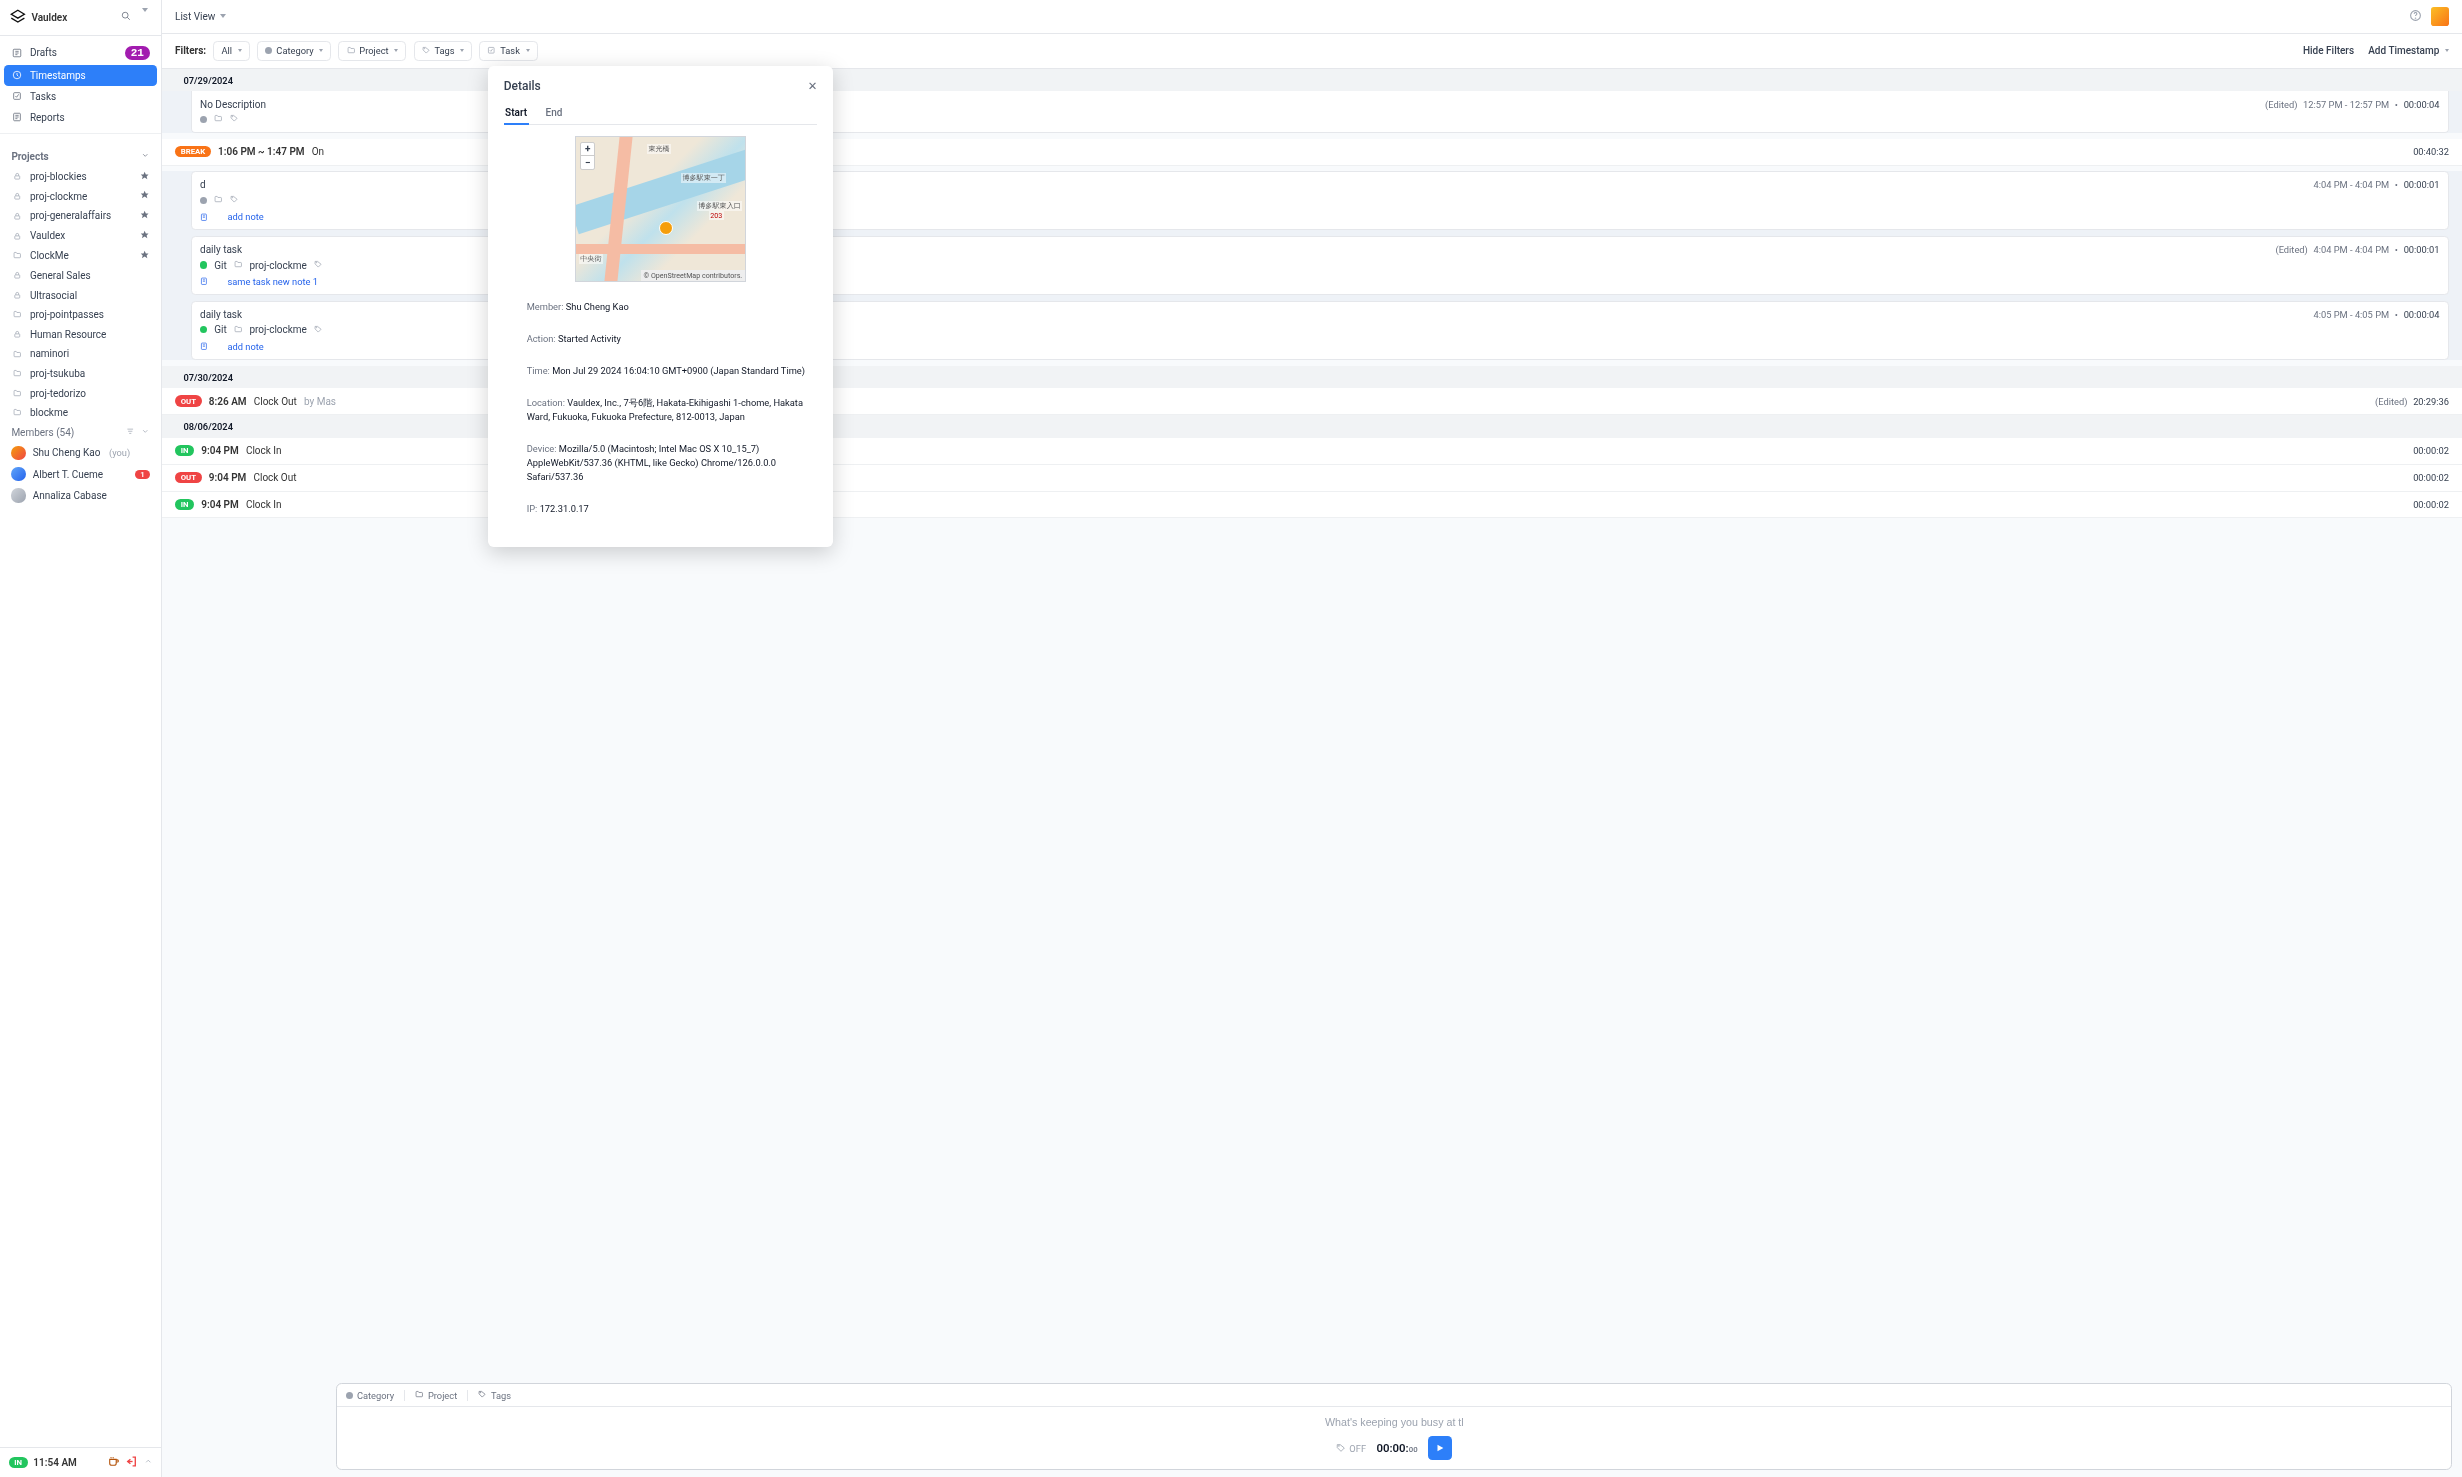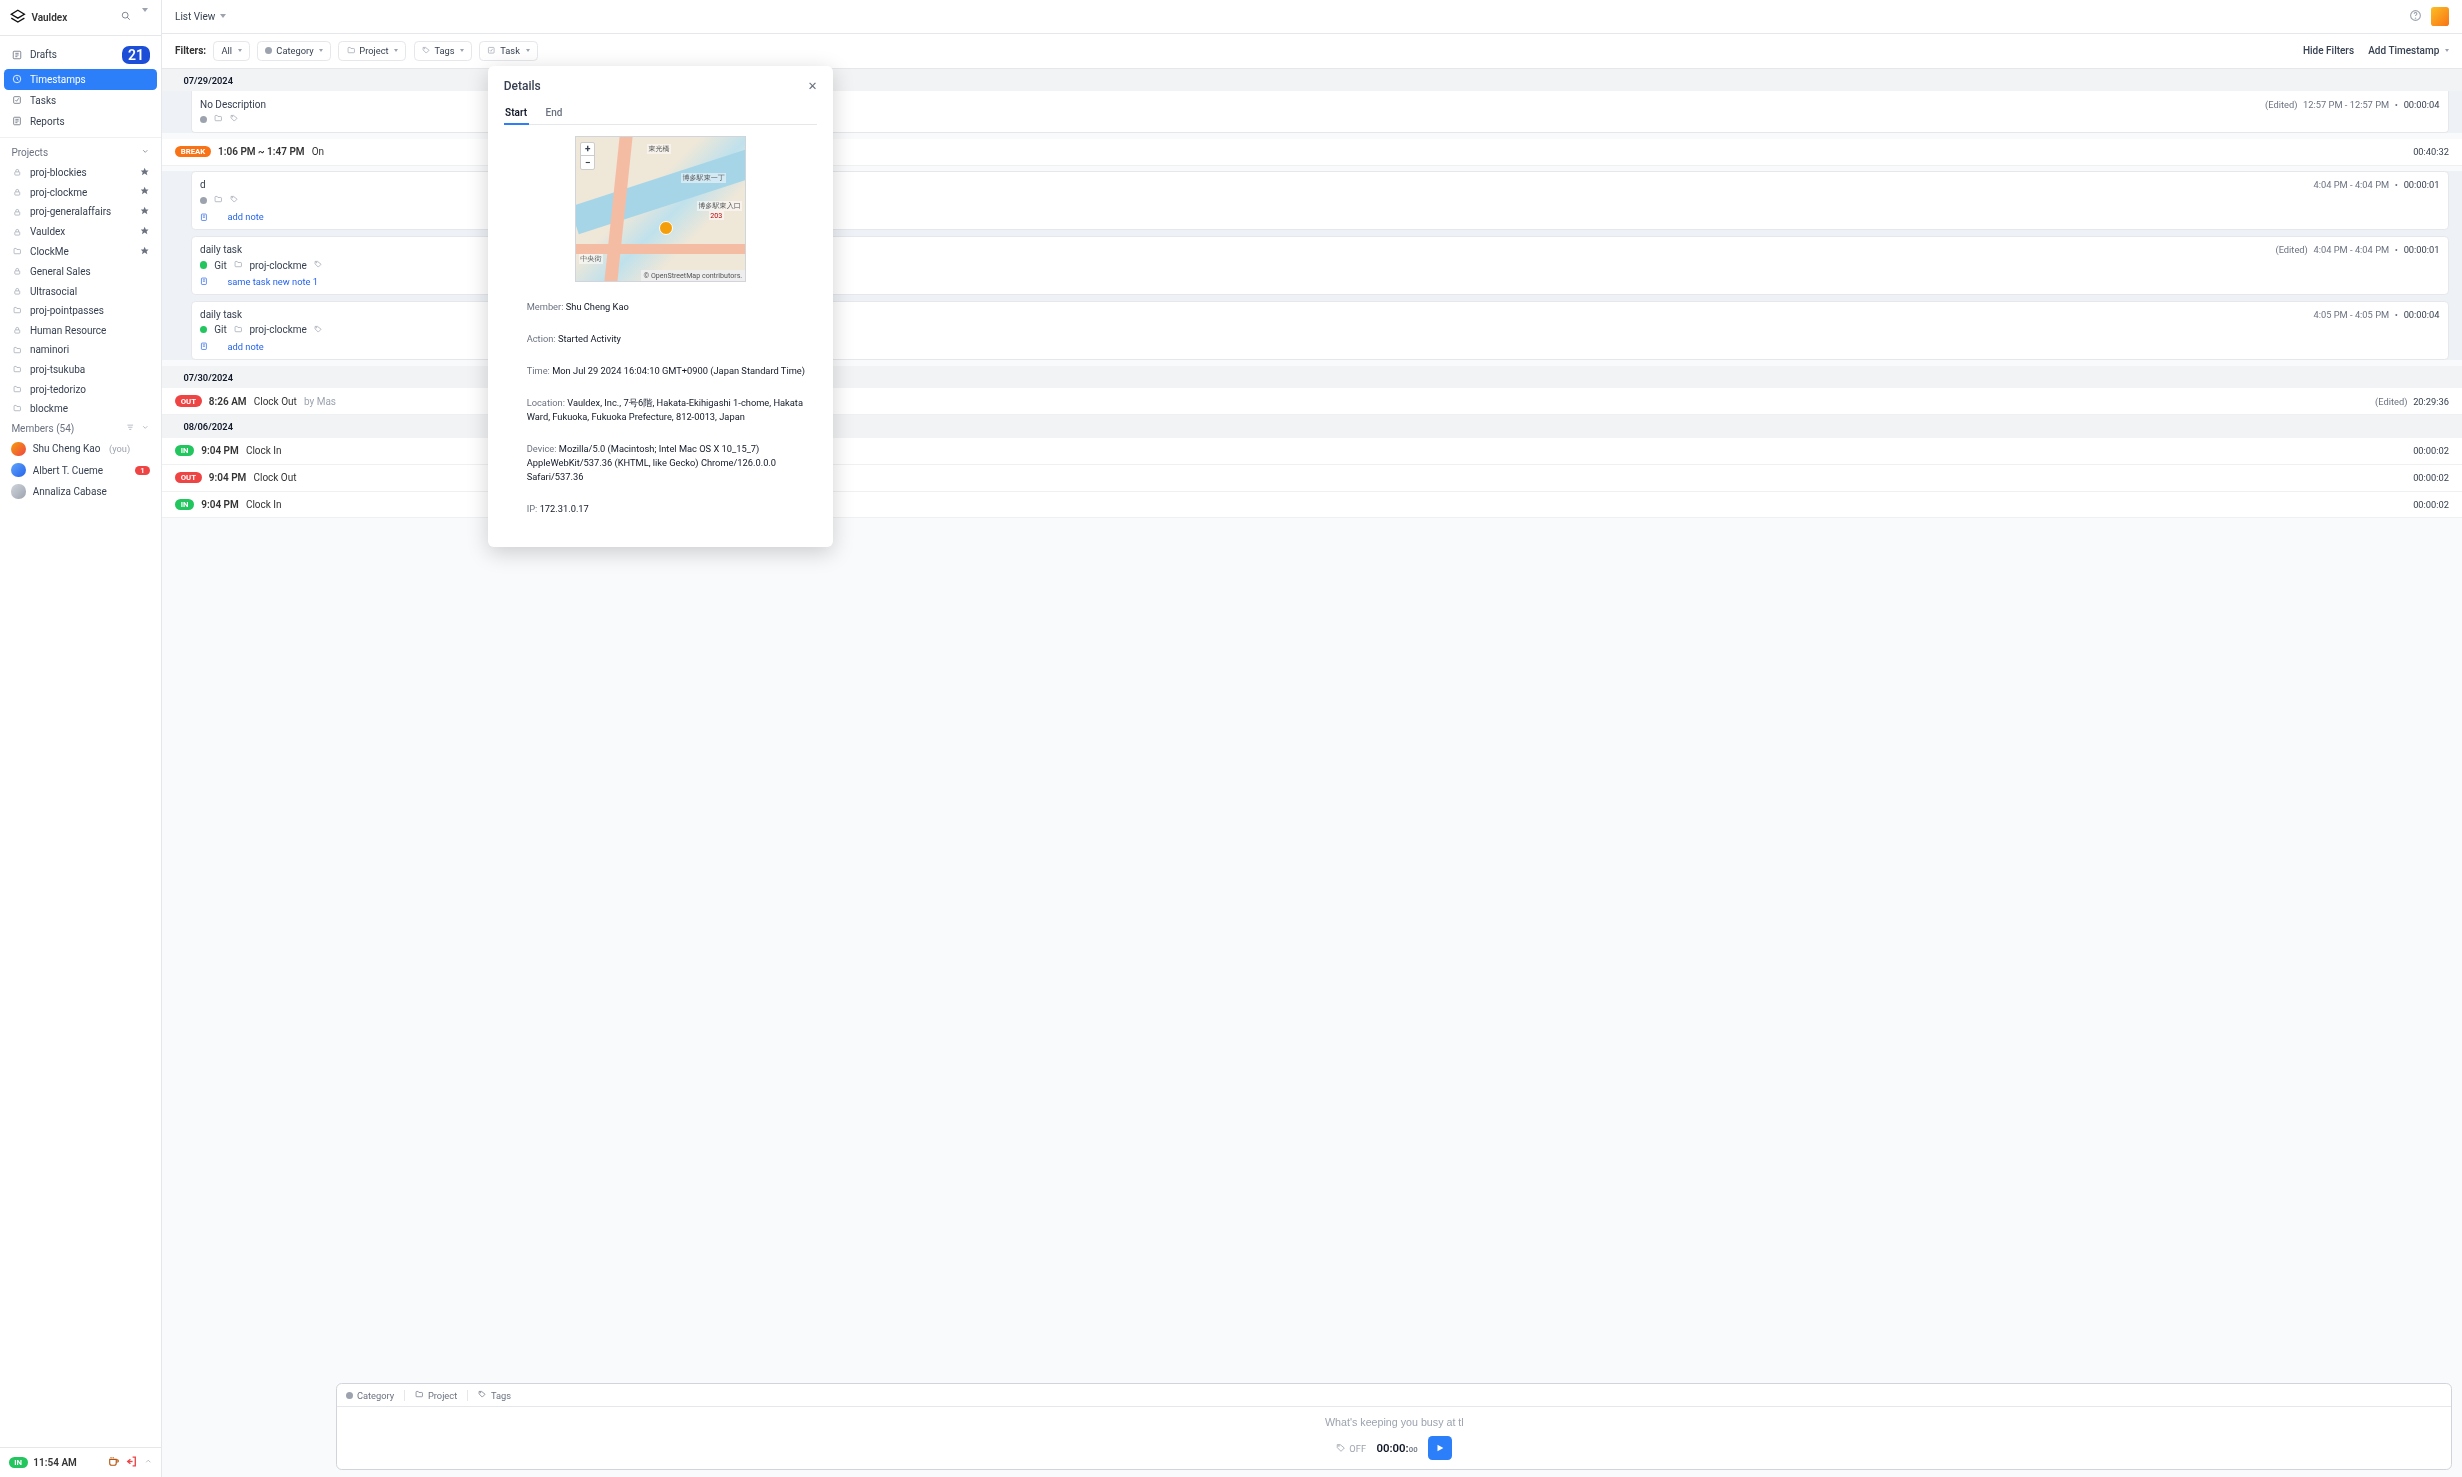--- a/index.html
+++ b/index.html
@@ -8,23 +8,23 @@
   .sidebar { width: 162px; border-right: 0.7px solid #e5e7eb; display: flex; flex-direction: column; background:#fff;}
   .sb-header { display:flex; align-items:center; padding: 8.5px 10px; border-bottom:0.7px solid #e5e7eb; gap:5.7px;}
   .logo { width:15.7px;height:15.7px;display:flex;align-items:center;justify-content:center;}
   .brand { font-weight:600; flex:1;}
   .sb-icbtn { color:#6b7280; padding:2.8px; cursor:pointer;}
   .sb-nav { padding: 5.7px 4.3px; border-bottom:0.7px solid #eef0f2;}
   .sb-item { display:flex; align-items:center; gap:7.1px; padding:5px 7.1px; border-radius:4.3px; color:#374151; cursor:pointer;}
   .sb-item.active { background:#2d7ff9; color:#fff;}
   .sb-item .ic { width:11.4px; display:flex; justify-content:center; color:#6b7280;}
   .sb-item.active .ic { color:#fff;}
-  .badge { background:#1d4ed8; color:#fff; font-size:14px; font-weight:600; padding:0.7px 5.7px; border-radius:7.1px; margin-left:auto;}
+  .badge { background:#a21caf; color:#fff; font-size:11px; font-weight:600; padding:0.7px 5.7px; border-radius:7.1px; margin-left:auto;font-family:Liberation Mono, monospace;}
   .sb-section { padding: 4.3px 4.3px 2.8px 4.3px; }
-  .sb-sec-h { display:flex; align-items:flex-end; padding:4.3px 7.1px; color:#6b7280; font-weight:400;}
+  .sb-sec-h { display:flex; align-items:flex-end; padding:4.3px 7.1px; color:#6b7280; font-weight:700;margin-top:8px;}
   .sb-sec-h .chev { margin-left:auto;}
   .proj { display:flex; align-items:center; gap:7.1px; padding:4.3px 7.1px; color:#374151; border-radius:4.3px; cursor:pointer;}
   .proj .ic{ width:11.4px; color:#9ca3af; display:flex; justify-content:center;}
   .proj .star{ margin-left:auto; color:#6b7280;}
   .members-h { display:flex; align-items:center; padding:4.3px 7.1px; color:#6b7280;}
   .members-h .rico { margin-left:auto; display:flex; gap:7.1px; color:#9ca3af;}
   .member { display:flex; align-items:center; gap:7.1px; padding:3.6px 7.1px; color:#374151; cursor:pointer;}
   .av { width:14.2px; height:14.2px; border-radius:50%; background: linear-gradient(135deg,#f59e0b,#ef4444); flex-shrink:0;}
   .av.b { background: linear-gradient(135deg,#60a5fa,#2563eb);}
   .av.g { background: linear-gradient(135deg,#d1d5db,#9ca3af);}

